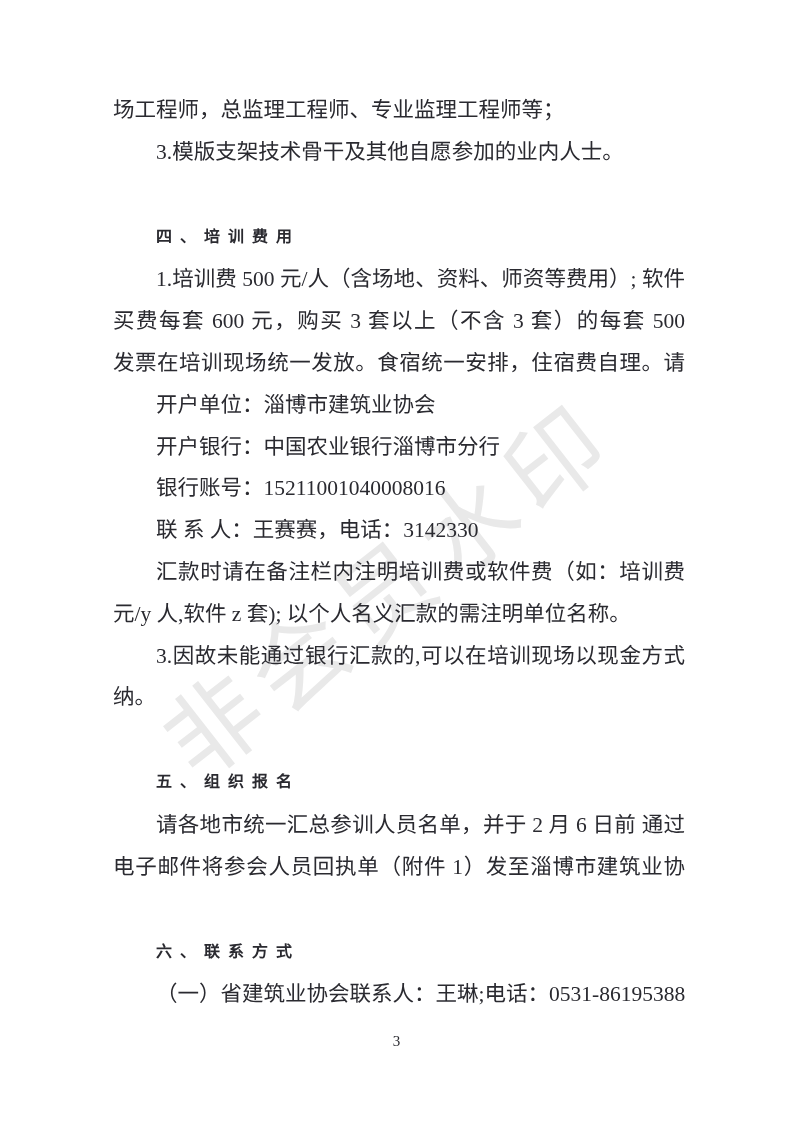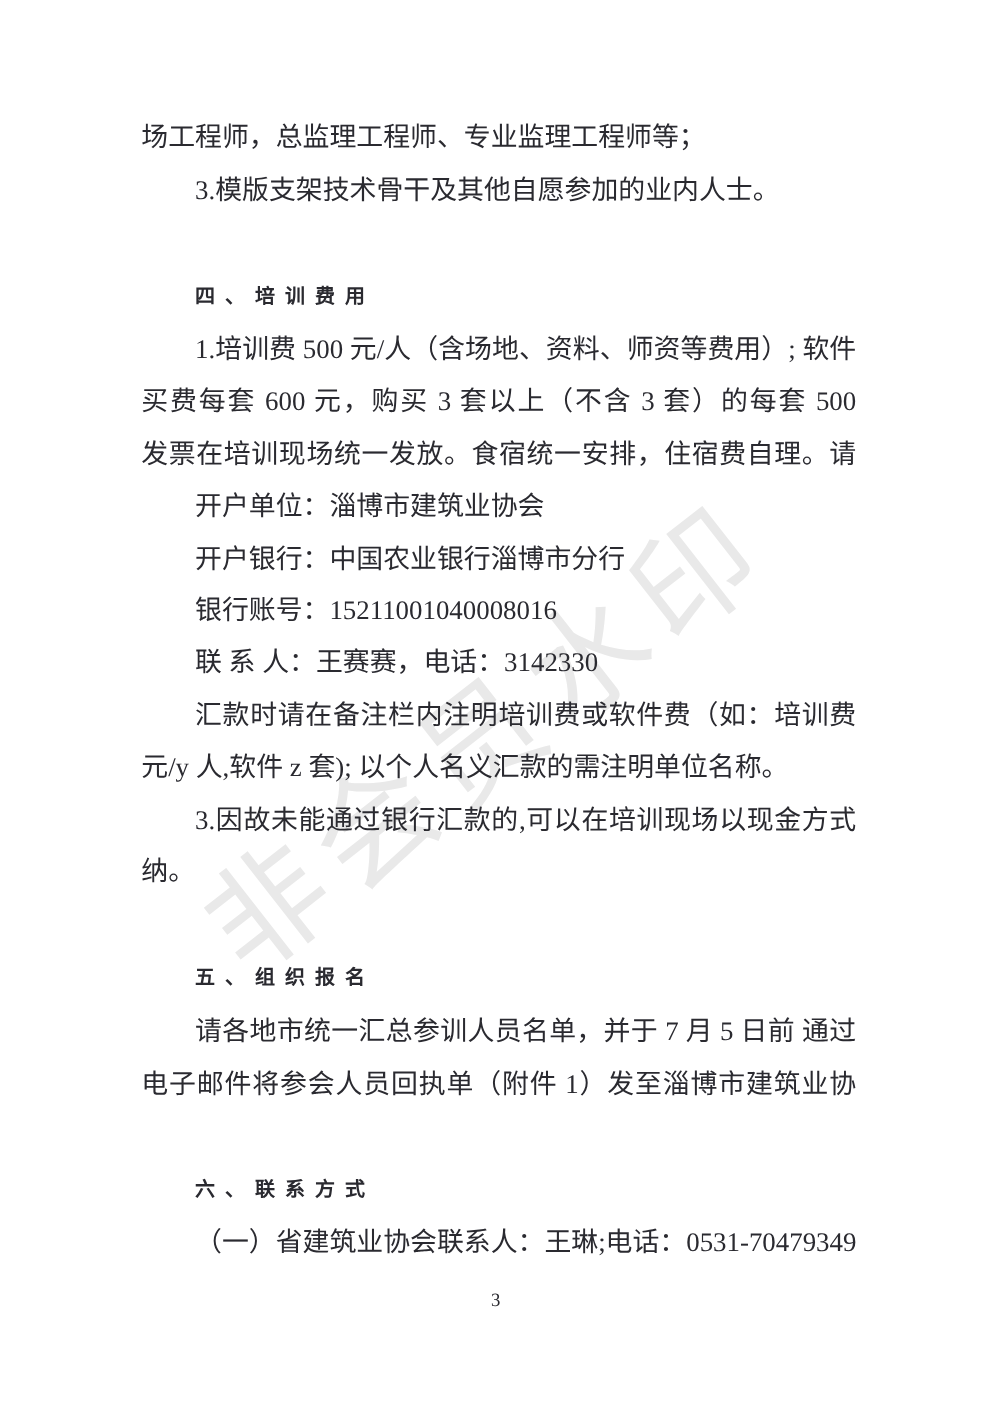--- a/index.html
+++ b/index.html
@@ -82,21 +82,21 @@
     <div class="line j">发票在培训现场统一发放。食宿统一安排，住宿费自理。请将</div>
     <div class="line indent">开户单位：淄博市建筑业协会</div>
     <div class="line indent">开户银行：中国农业银行淄博市分行</div>
     <div class="line indent">银行账号：15211001040008016</div>
     <div class="line indent">联 系 人：王赛赛，电话：3142330</div>
     <div class="line indent j">汇款时请在备注栏内注明培训费或软件费（如：培训费 x</div>
     <div class="line">元/y 人,软件 z 套); 以个人名义汇款的需注明单位名称。</div>
     <div class="line indent j">3.因故未能通过银行汇款的,可以在培训现场以现金方式缴</div>
     <div class="line">纳。</div>
     <div class="line indent h">五、组织报名</div>
-    <div class="line indent j">请各地市统一汇总参训人员名单，并于 7 月 5 日前 通过</div>
+    <div class="line indent j">请各地市统一汇总参训人员名单，并于 2 月 6 日前 通过</div>
     <div class="line j">电子邮件将参会人员回执单（附件 1）发至淄博市建筑业协会邮</div>
     <div class="line indent h">六、联系方式</div>
-    <div class="line indent">（一）省建筑业协会联系人：王琳;电话：0531-70479349</div>
+    <div class="line indent">（一）省建筑业协会联系人：王琳;电话：0531-86195388</div>
   </div>
 
   <div class="pagenum">3</div>
 
 </div>
 
 </body></html>

